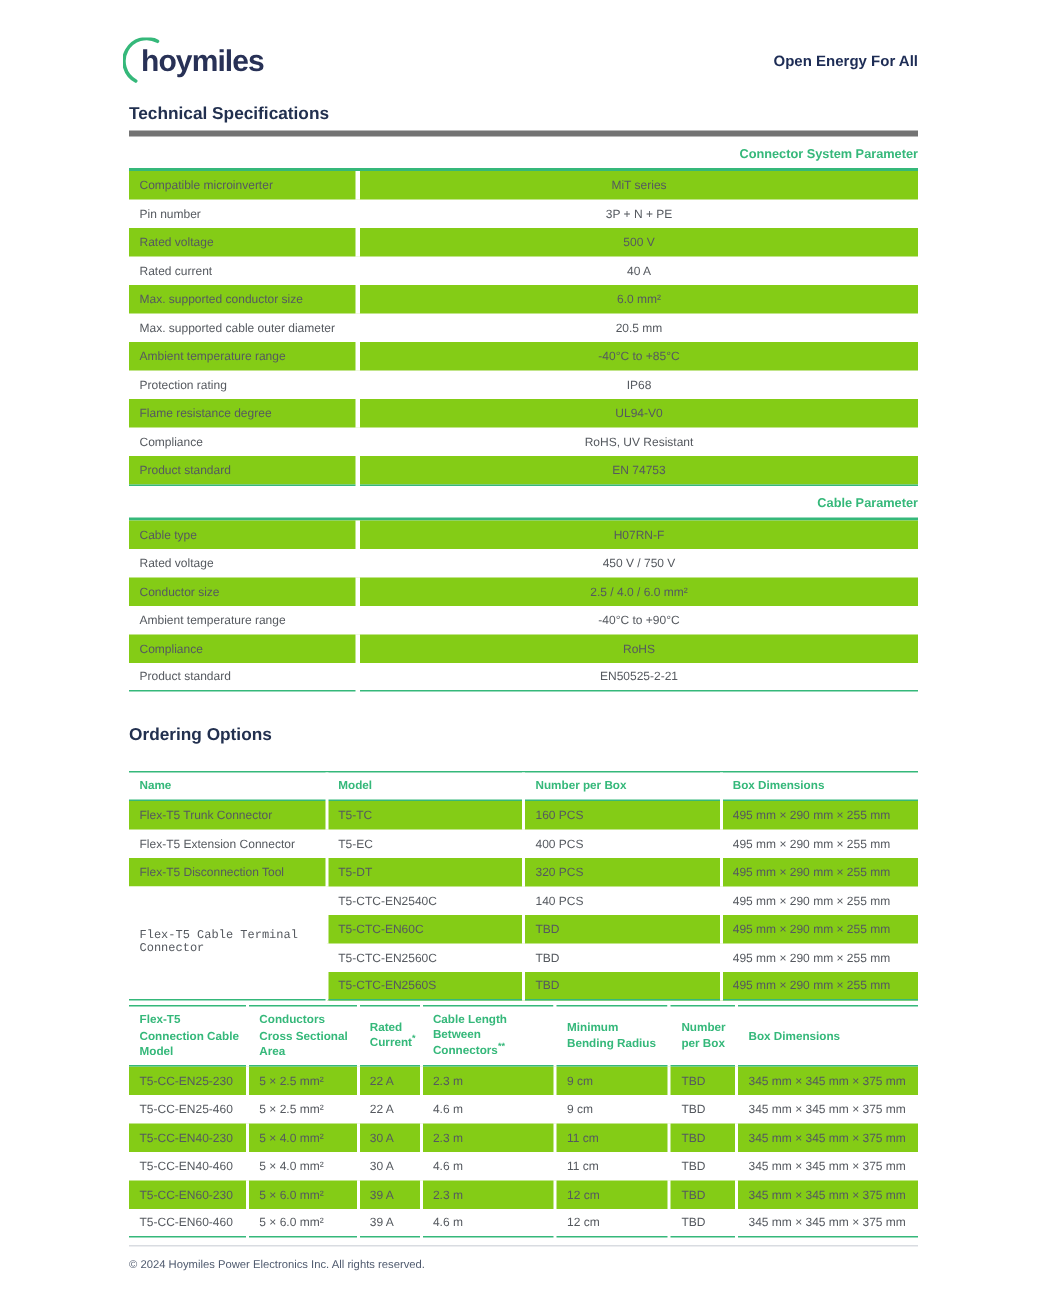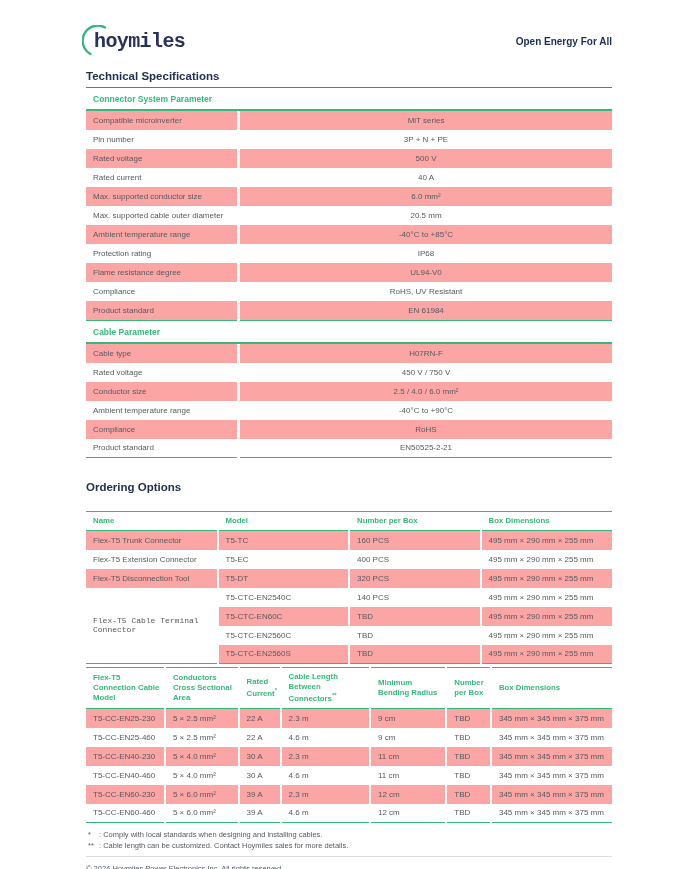--- a/index.html
+++ b/index.html
@@ -4,35 +4,35 @@
 <style>
   * { margin:0; padding:0; box-sizing:border-box; }
   html,body { width:700px; height:869px; background:#ffffff; overflow:hidden;
     font-family:"Liberation Sans", sans-serif; color:#55595f; }
   .page { width:700px; height:869px; padding:24px 88px 0 86px; }
 
   
   .hdr { display:flex; justify-content:space-between; align-items:center; height:34px; }
   .logo { position:relative; height:32px; display:flex; align-items:center; }
   .logo svg { position:absolute; left:-4px; top:0; }
-  .logo-text { color:#283156; font-size:20px; font-weight:700; letter-spacing:-0.6px; padding-left:8px;font-family:Liberation Mono, monospace; }
+  .logo-text { color:#283156; font-size:20px; font-weight:700; letter-spacing:-0.6px; padding-left:8px; }
   .tagline { color:#1d2c55; font-size:10px; font-weight:700; }
 
   
   .doc-title { margin-top:12px; color:#22304f; font-size:11.5px; font-weight:700;
-    padding-bottom:5px; border-bottom:1px solid #737373; }
+    padding-bottom:5px; border-bottom:4px solid #737373; }
   .param-head { color:#35b87a; font-size:8.5px; font-weight:700;
-    padding:6px 0 5px 7px; border-bottom:2px solid #35b87a; }
+    padding:6px 0 5px 7px; border-bottom:2px solid #35b87a;text-align:right; }
 
   
   table { width:100%; border-collapse:collapse; table-layout:fixed; }
   .spec-table { font-size:8px; border-bottom:1.5px solid #35b87a; }
   .spec-table td { height:19px; padding-left:7px; color:#55595f; }
   .spec-table td.val { text-align:center; padding-left:0; border-left:3px solid #fff;margin-top:24px; }
-  tr.stripe td { background:#fca5a5; }
+  tr.stripe td { background:#84cc16; }
   td.force-white { background:#ffffff !important;font-family:Liberation Mono, monospace; }
 
   
   .ord-title { margin-top:23px; color:#22304f; font-size:11.5px; font-weight:700;
     padding-bottom:18px; border-bottom:1px solid #35b87a; }
   .ord-table { font-size:8px; }
   .ord-table th { color:#35b87a; font-size:7.8px; font-weight:700; text-align:left;
     padding:4px 2px 4px 7px; vertical-align:middle; line-height:1.3;
     border-bottom:1.5px solid #35b87a; }
   .ord-table td { height:19px; padding-left:7px; color:#55595f; }
@@ -108,21 +108,21 @@
       <tr class="stripe">
           <td>Flame resistance degree</td>
           <td class="val">UL94-V0</td>
         </tr>
       <tr>
           <td>Compliance</td>
           <td class="val">RoHS, UV Resistant</td>
         </tr>
       <tr class="stripe">
           <td>Product standard</td>
-          <td class="val">EN 61984</td>
+          <td class="val">EN 74753</td>
         </tr>
     </tbody>
   </table>
 
   <div class="param-head">Cable Parameter</div>
   <table class="spec-table">
     <colgroup>
         <col style="width:29%">
         <col style="width:71%">
       </colgroup>
@@ -288,21 +288,17 @@
         <td class="gap">5 × 6.0 mm²</td>
         <td class="gap">39 A</td>
         <td class="gap">4.6 m</td>
         <td class="gap">12 cm</td>
         <td class="gap">TBD</td>
         <td class="gap">345 mm × 345 mm × 375 mm</td>
       </tr>
     </tbody>
   </table>
 
-  <div class="footnotes">
-    <div><span class="fn-marker">*</span><span>: Comply with local standards when designing and installing cables.</span></div>
-    <div><span class="fn-marker">**</span><span>: Cable length can be customized. Contact Hoymiles sales for more details.</span></div>
-  </div>
 
   <div class="divider"></div>
   <div class="copyright">© 2024 Hoymiles Power Electronics Inc. All rights reserved.</div>
 
 </div>
 
 </body></html>

